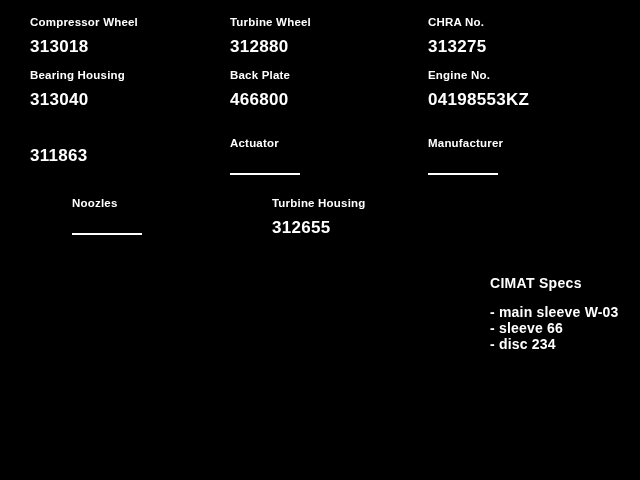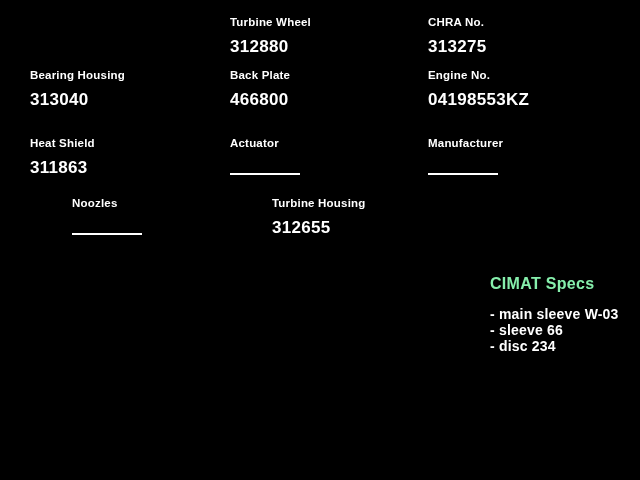--- a/index.html
+++ b/index.html
@@ -47,41 +47,45 @@
     width: 70px;
     height: 2px;
     background: #fff;
   }
   .specs {
     position: absolute;
     left: 490px;
     top: 275px;
   }
   .specs-title {
-    font-size: 16px;
+    font-size: 14px;
     font-weight: bold;
-    color: #86efac;
+    color: #ffffff;
     letter-spacing: 0.3px;
   }
   .specs-list {
     margin-top: 13px;
   }
   .specs-item {
     font-size: 14px;
     font-weight: bold;
     color: #fff;
     line-height: 16px;
     letter-spacing: 0.2px;
   }
 </style>
 </head>
 <body>
 
 <div class="screen">
 
+  <div class="cell col0 row0">
+    <div class="field-label">Compressor Wheel</div>
+    <div class="field-value">313018</div>
+  </div>
   <div class="cell col1 row0">
     <div class="field-label">Turbine Wheel</div>
     <div class="field-value">312880</div>
   </div>
   <div class="cell col2 row0">
     <div class="field-label">CHRA No.</div>
     <div class="field-value">313275</div>
   </div>
 
   <div class="cell col0 row1">
@@ -91,21 +95,20 @@
   <div class="cell col1 row1">
     <div class="field-label">Back Plate</div>
     <div class="field-value">466800</div>
   </div>
   <div class="cell col2 row1">
     <div class="field-label">Engine No.</div>
     <div class="field-value">04198553KZ</div>
   </div>
 
   <div class="cell col0 row2">
-    <div class="field-label">Heat Shield</div>
     <div class="field-value">311863</div>
   </div>
   <div class="cell col2 row2">
     <div class="field-label">Manufacturer</div>
     <div class="blank-line"></div>
   </div>
   <div class="cell col1 row2">
     <div class="field-label">Actuator</div>
     <div class="blank-line"></div>
   </div>

